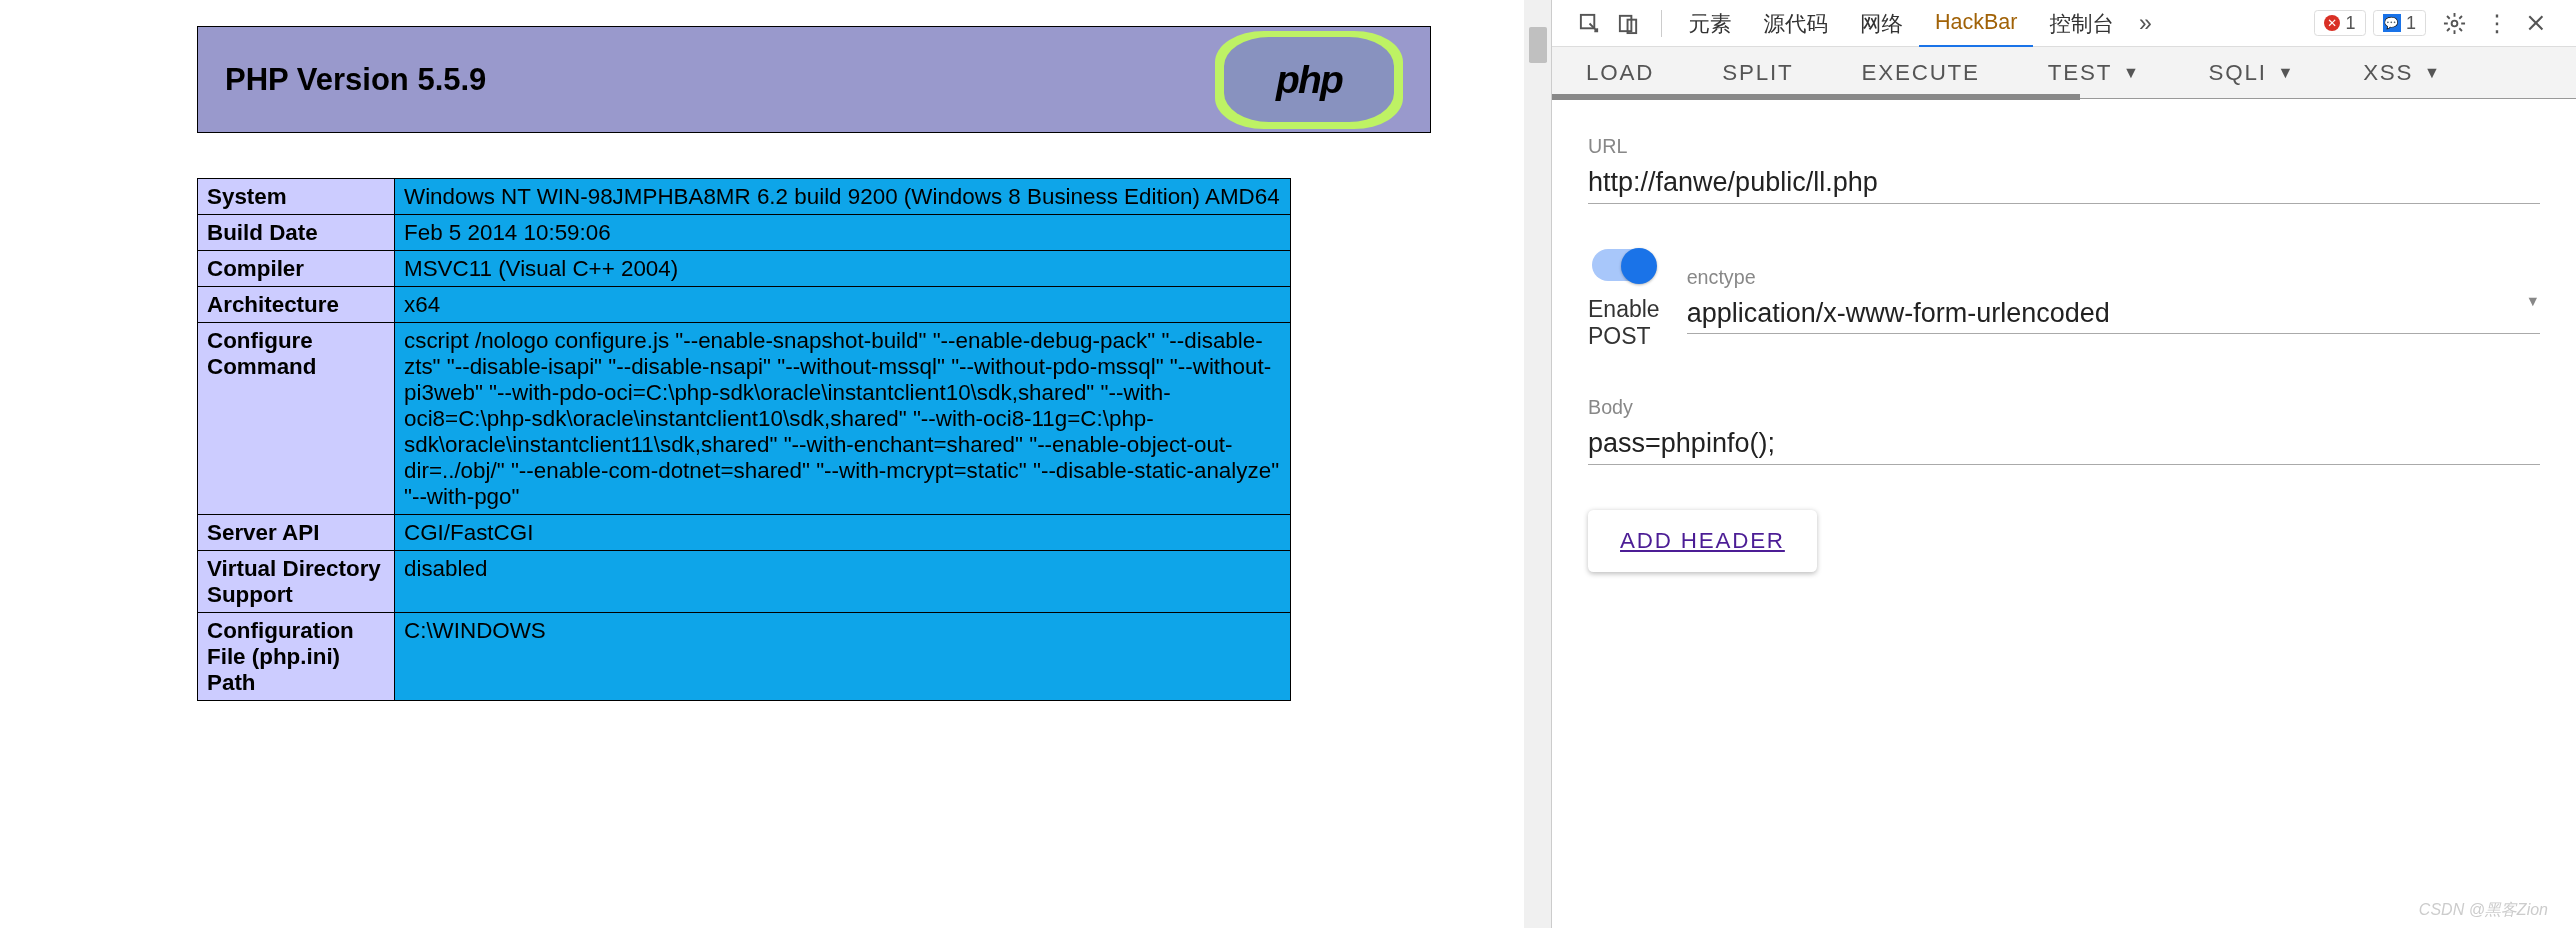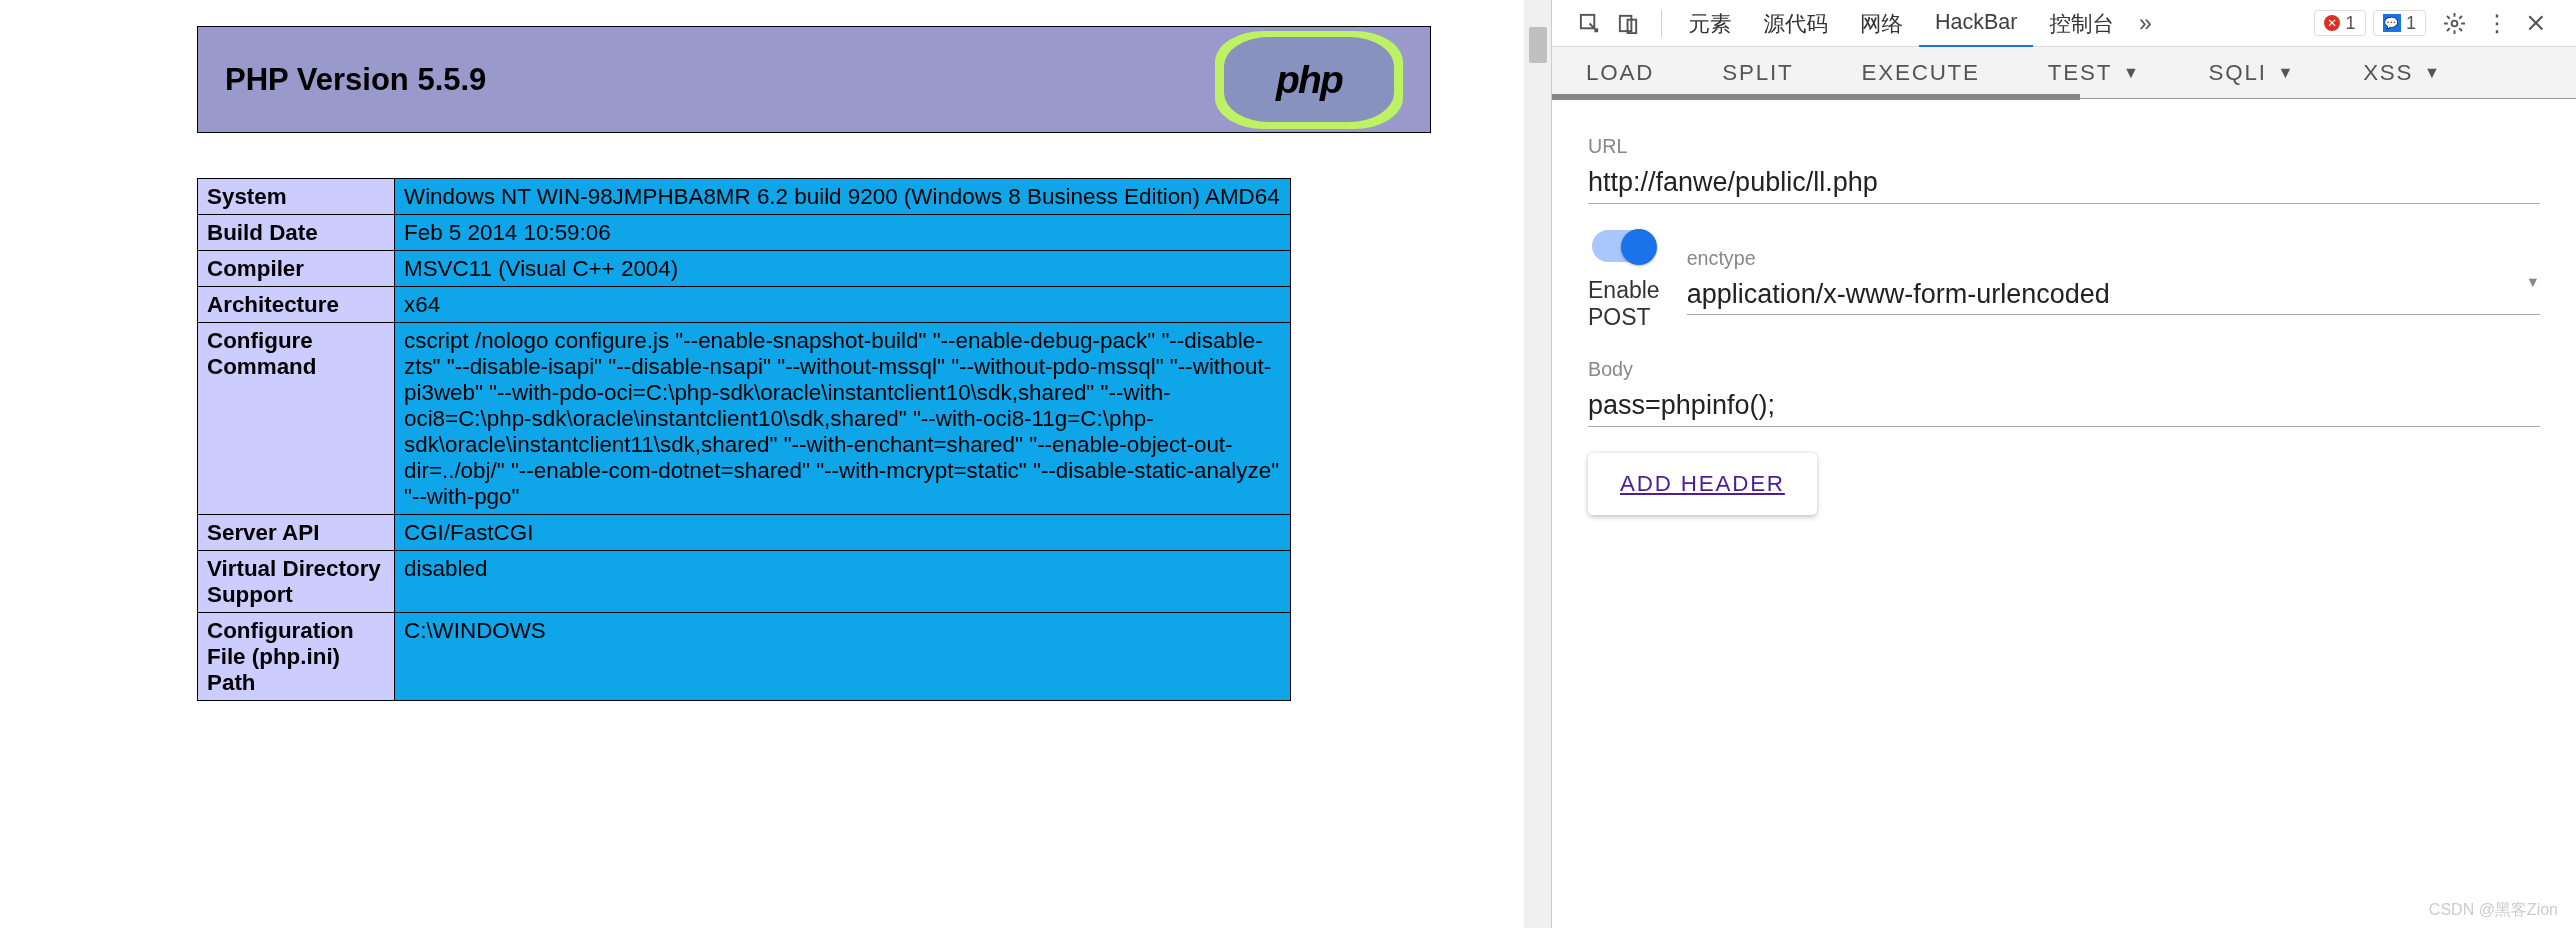--- a/index.html
+++ b/index.html
@@ -20,49 +20,49 @@
 .php-table td { border: 0.9px solid #000; padding: 4.5px 9px; font-size: 22.4px; vertical-align: top; }
 .php-table .label { background: #ccccff; font-weight: bold; width: 197px; }
 .php-table .value { background: #0ea5e9; }
 
 .devtools { width: 1093px; height: 100%; border-left: 0.9px solid #ccc; background: #fff; display: flex; flex-direction: column; }
 
 .devtools-toolbar { height: 47px; display: flex; align-items: center; padding: 0 19px; border-bottom: 0.9px solid #ddd; font-size: 21.5px; color: #555; }
 .devtools-toolbar .icon-btn { width: 36px; height: 36px; display: flex; align-items: center; justify-content: center; margin-right: 3.6px; cursor: pointer; }
 .devtools-toolbar .sep { width: 0.9px; height: 27px; background: #ccc; margin: 0 10.7px; }
 .devtools-toolbar .tab { padding: 10.7px 16px; cursor: pointer; color: #333; }
-.devtools-toolbar .tab.active { color: #404040; border-bottom: 2.7px solid #1a73e8; }
+.devtools-toolbar .tab.active { color: #a16207; border-bottom: 2.7px solid #1a73e8; }
 .devtools-toolbar .badge { display: inline-flex; align-items: center; border: 0.9px solid #ddd; border-radius: 3.6px; padding: 1.8px 9px; margin-left: 7.2px; font-size: 18px; }
 .devtools-toolbar .badge .dot-red { width: 16px; height: 16px; background: #d93025; border-radius: 50%; margin-right: 5.4px; display: flex; align-items: center; justify-content: center; color: #fff; font-size: 11.6px; }
 .devtools-toolbar .badge .dot-blue { width: 18px; height: 18px; background: #1a73e8; margin-right: 5.4px; display: flex; align-items: center; justify-content: center; color: #fff; font-size: 11.6px; }
 .devtools-toolbar .spacer { flex: 1; }
 .devtools-toolbar .more { padding: 0 9px; font-size: 23px; cursor: pointer; }
 
 .hackbar-tabs { height: 52px; background: #f3f3f3; display: flex; align-items: center; font-size: 22.4px; font-weight: 500; letter-spacing: 1.8px; color: #555; border-bottom: 1.8px solid #999; position: relative; }
 .hackbar-tabs .htab { padding: 14.3px 34px; cursor: pointer; display: flex; align-items: center; gap: 10.7px; }
 .hackbar-tabs .chev { font-size: 16px; }
 .hackbar-scroll { position: absolute; bottom: -1.8px; left: 0; width: 528px; height: 5.4px; background: #888; }
 
-.hackbar-body { padding: 36px; display: flex; flex-direction: column; gap: 26px; }
+.hackbar-body { padding: 36px; display: flex; flex-direction: column; gap: 45px; }
 .field-group { display: flex; flex-direction: column; }
 .field-label { font-size: 19.7px; color: #888; margin-bottom: 3.6px; }
 .field-input { font-size: 27px; color: #222; border: none; border-bottom: 1.8px solid #aaa; padding: 5.4px 0; background: transparent; width: 100%; outline: none; }
 .field-select { font-size: 27px; color: #222; border: none; border-bottom: 1.8px solid #aaa; padding: 5.4px 0; background: transparent; width: 100%; outline: none; appearance: none; }
 .select-wrap { position: relative; flex: 1; }
 .select-arrow { position: absolute; right: 0; top: 27px; color: #888; pointer-events: none; }
 
 .post-row { display: flex; align-items: center; gap: 27px; }
 .toggle-wrap { display: flex; align-items: center; gap: 14.3px; flex-direction: column; }
 .toggle { width: 63px; height: 32px; background: #a8c7fa; border-radius: 16px; position: relative; cursor: pointer; }
 .toggle-knob { width: 36px; height: 36px; background: #1a73e8; border-radius: 50%; position: absolute; right: -1.8px; top: -1.8px; box-shadow: 0 0.9px 2.7px rgba(0,0,0,0.3); }
 .toggle-label { font-size: 23px; color: #333; line-height: 1.2; }
 
 .add-header-btn { padding: 18px 32px; font-size: 22.4px; font-weight: 500; letter-spacing: 1.8px; color: #4c1d95; background: #fff; border: none; border-radius: 5.4px; box-shadow: 0 1.8px 5.4px rgba(0,0,0,0.25); cursor: pointer; width: fit-content; text-decoration: underline; }
 
-.watermark { position: absolute; bottom: 7.2px; right: 18px; font-size: 16px; color: #ccc; }
+.watermark { position: absolute; bottom: 7.2px; right: 28px; font-size: 16px; color: #ccc; font-style: italic; }
 
 svg { display: block; }
 </style>
 </head>
 <body>
 
 <div class="main-container">
 
   <div class="left-panel">
     <div class="php-header">

